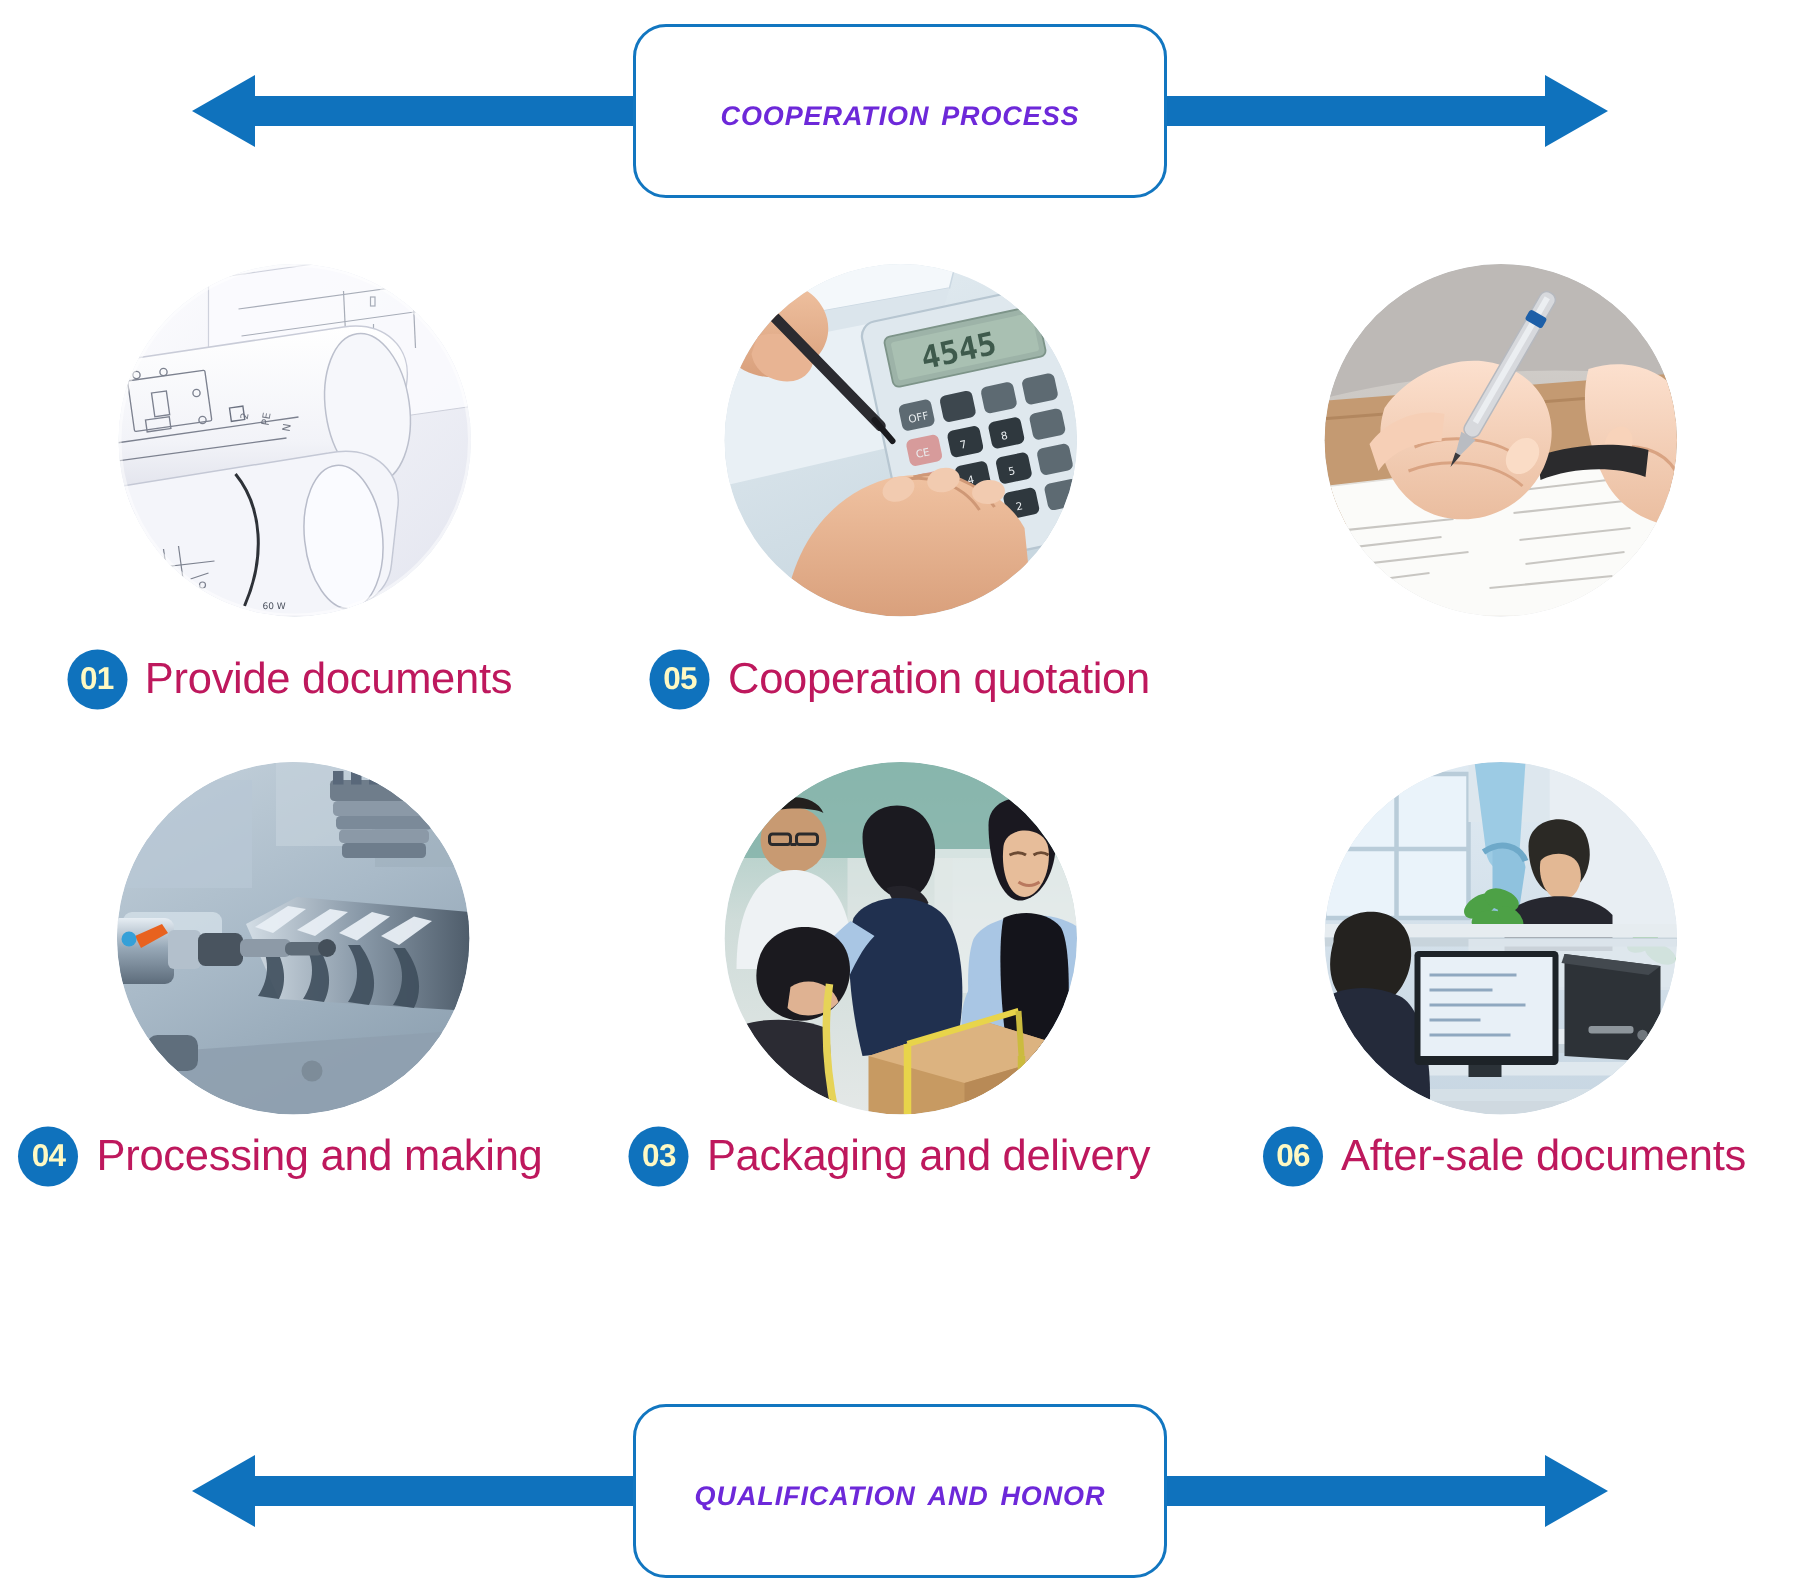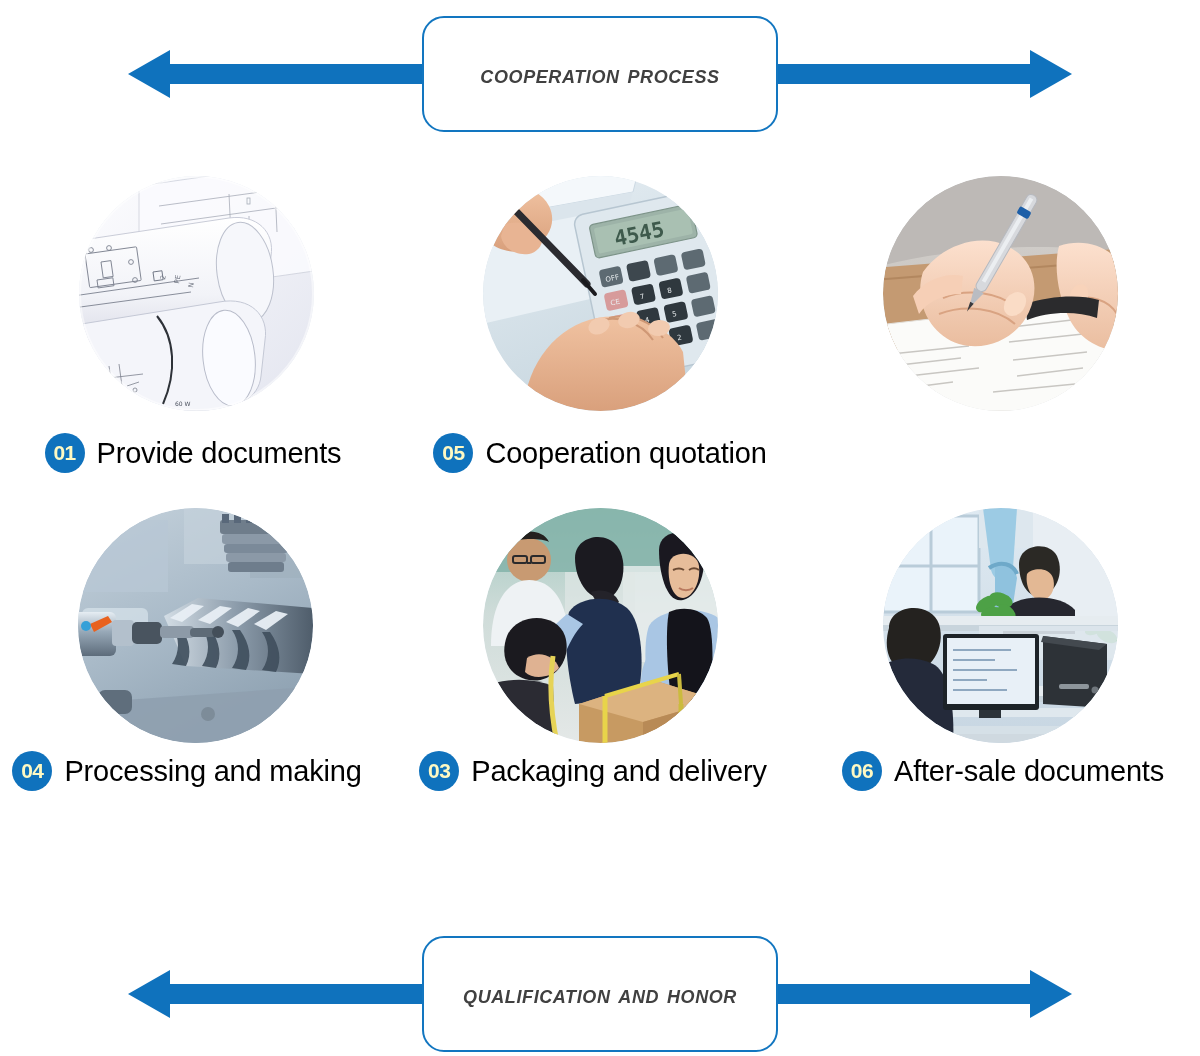--- a/index.html
+++ b/index.html
@@ -26,21 +26,21 @@
     position: absolute; left: 50%; transform: translateX(-50%);
     top: 8px;
     width: 356px; height: 116px;
     background: #ffffff;
     border: 2px solid #1276c0;
     border-radius: 22px;
     display: flex; align-items: center; justify-content: center;
     z-index: 3;
   }
   .title-text {
-    color: #404040;
+    color: #6d28d9;
     font-family: "Liberation Sans", sans-serif;
     font-style: italic;
     font-weight: 700;
     font-size: 26px;
     font-variant: small-caps;
     text-transform: lowercase;
     letter-spacing: 0.6px;
     white-space: nowrap;
   }
   .title-text::first-letter { font-size: 26px; }
@@ -79,21 +79,21 @@
     width: 40px; height: 40px; border-radius: 50%;
     background: #0f72bd;
     color: #fef9c3;
     display: flex; align-items: center; justify-content: center;
     font-family: "Liberation Sans", sans-serif;
     font-size: 21px; font-weight: 700;
     letter-spacing: -0.5px;
     flex: 0 0 auto;
   }
   .caption-label {
-    color: #000000;
+    color: #be185d;
     font-family: "Liberation Sans", sans-serif;
     font-size: 29px;
     font-weight: 400;
     letter-spacing: -0.2px;
   }
 
   
   .row1 .cell:nth-child(1) .photo-wrap { margin-left: -8px; }
   .row1 .cell:nth-child(1) .caption { margin-left: -14px; }
   .row1 .cell:nth-child(3) .caption { margin-left: -6px; }

